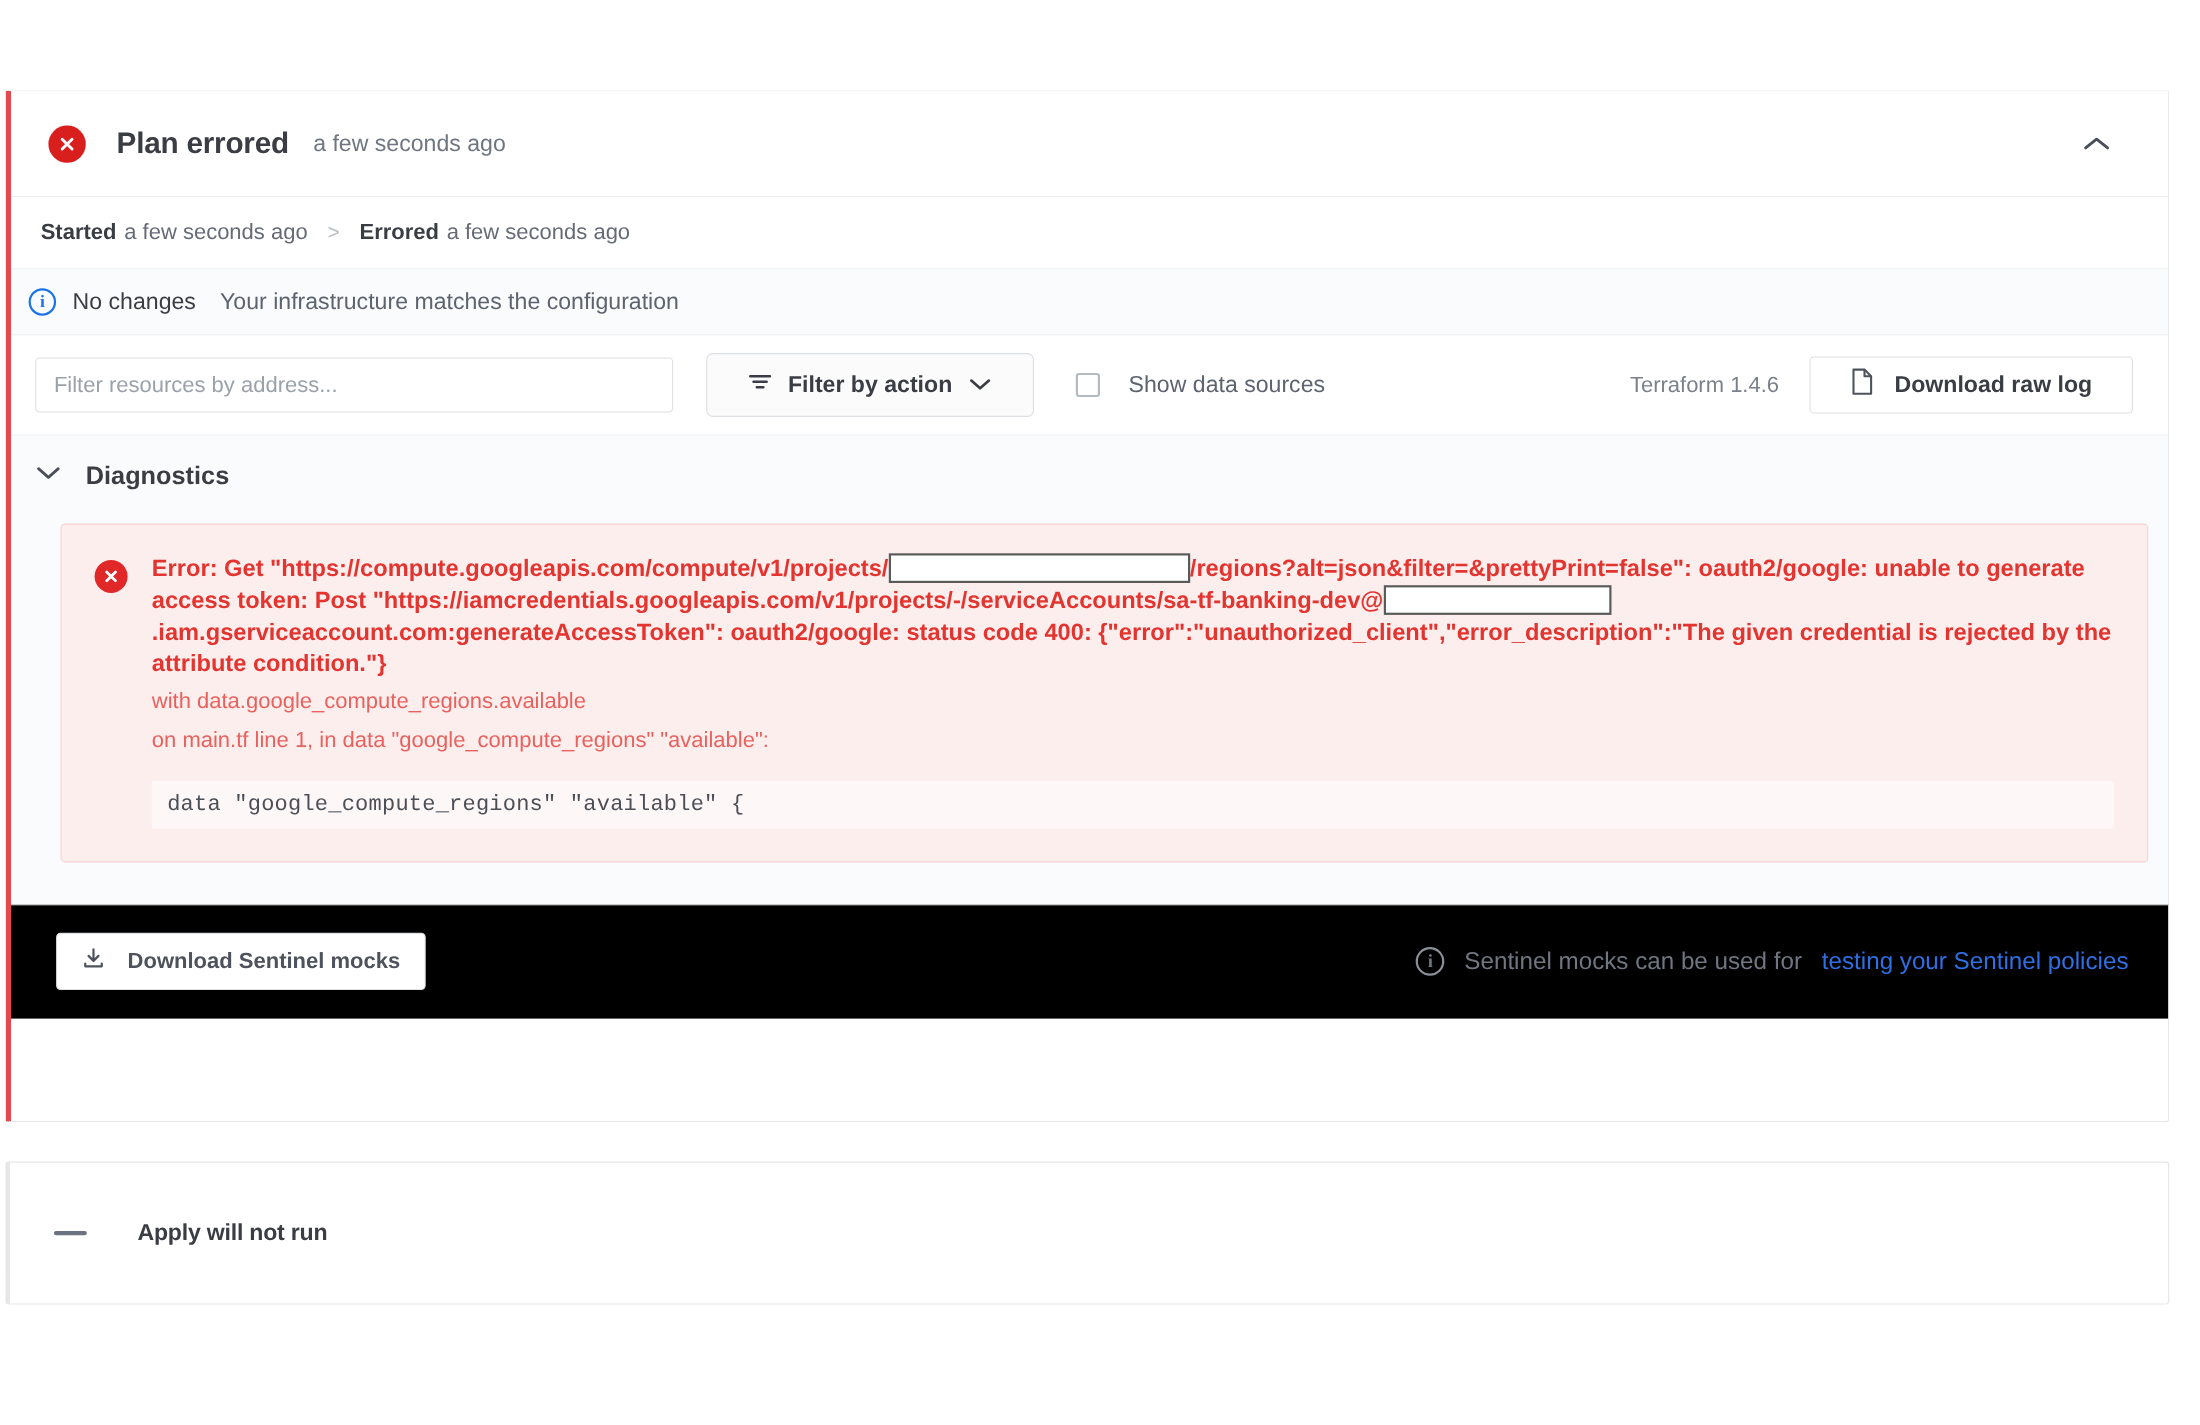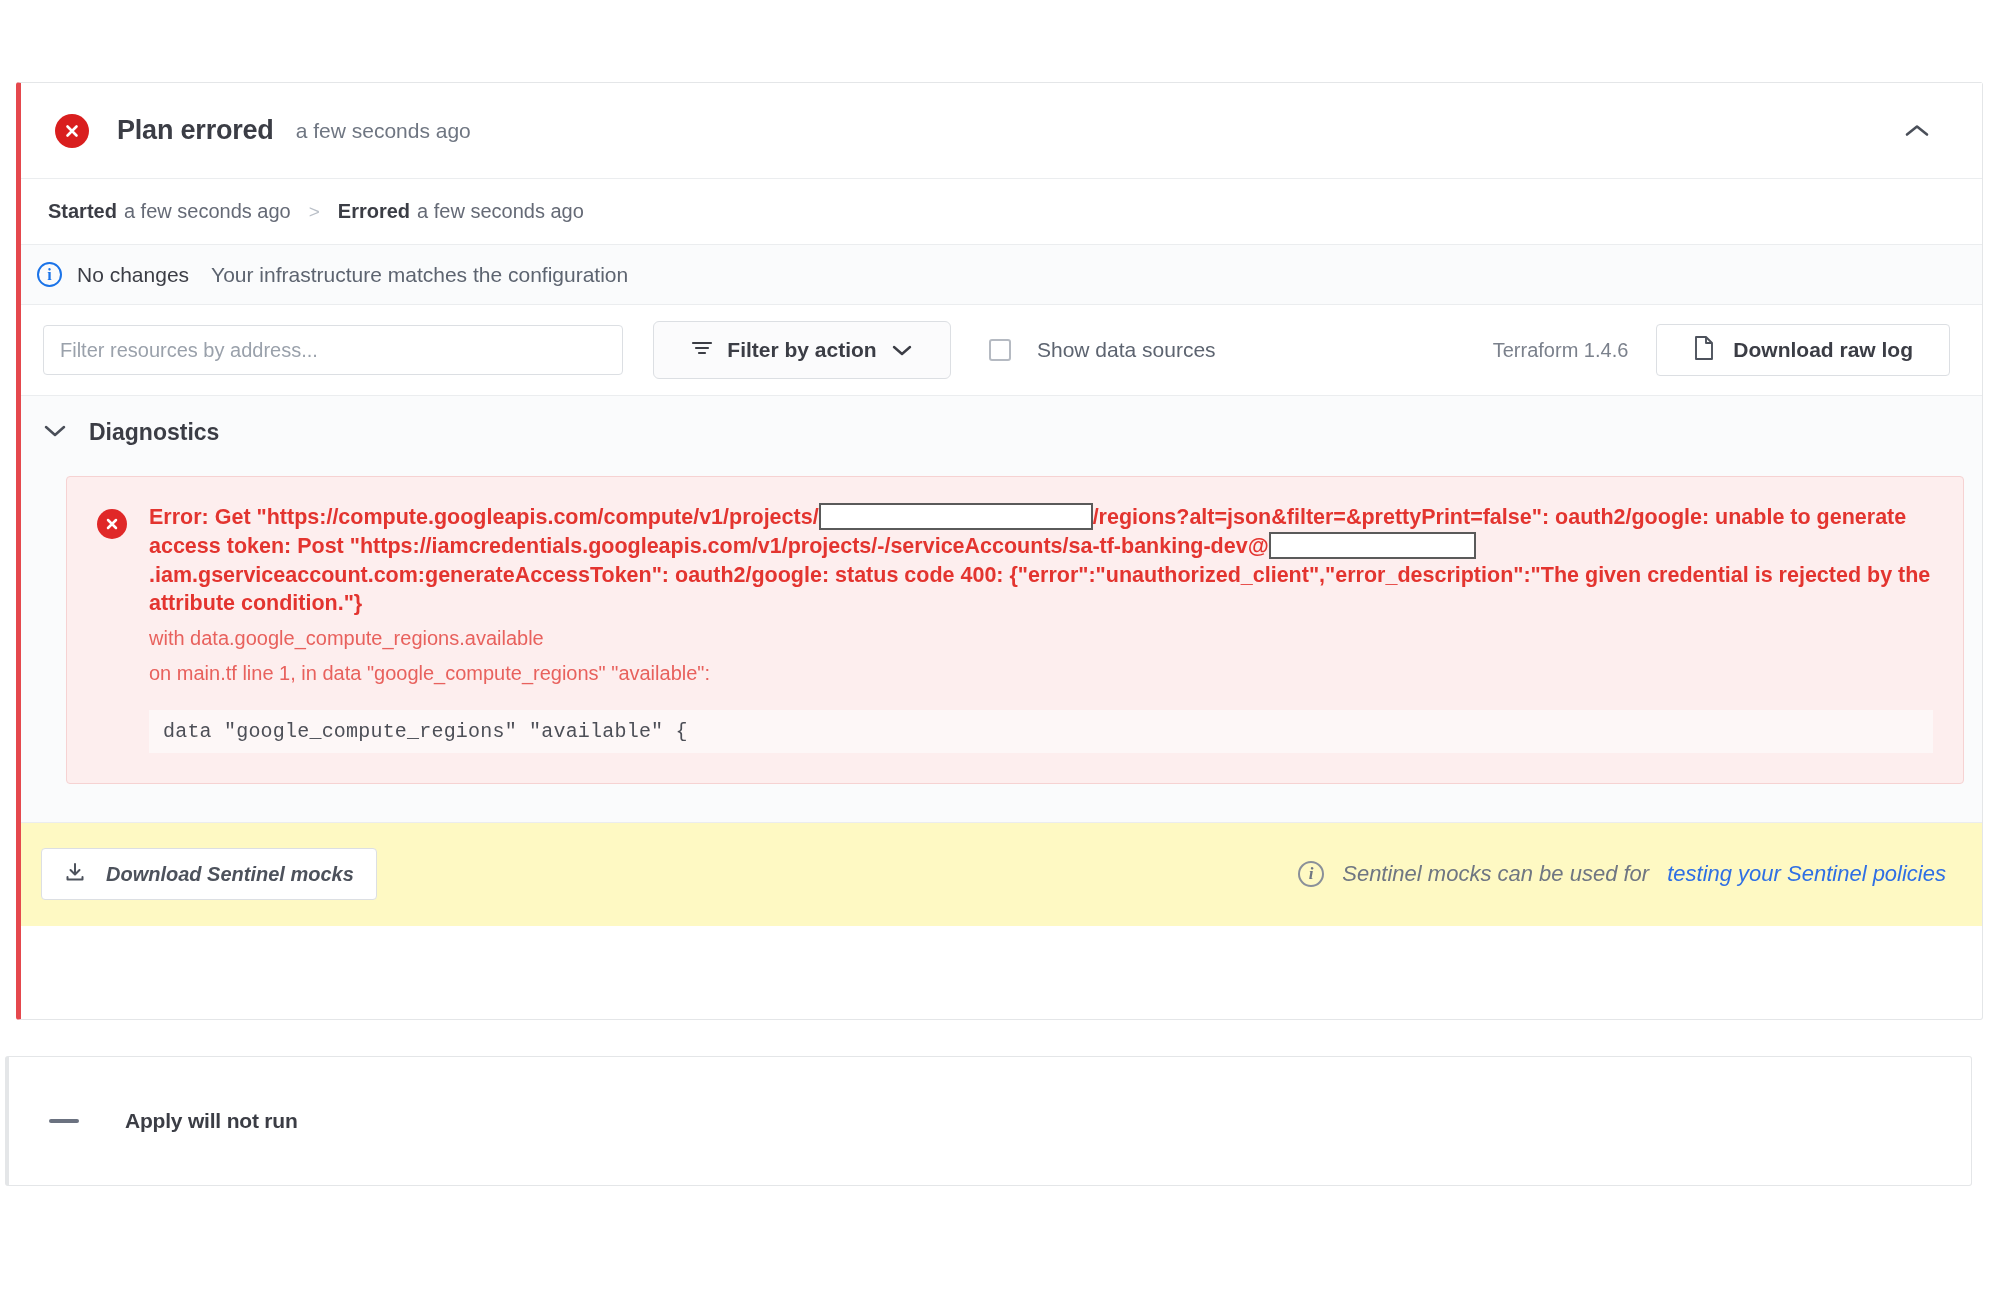--- a/index.html
+++ b/index.html
@@ -16,21 +16,21 @@
     position: relative;
     width: 2000px;
     height: 1295px;
     background: #ffffff;
     overflow: hidden;
   }
 
   
   .panel {
     position: absolute;
-    left: 16px;
+    left: 5px;
     width: 1967px;
     background: #ffffff;
     border: 1px solid #e4e6e8;
     border-left: 5px solid #e5484d;
     border-radius: 3px;
   }
   #plan-panel { top: 82px; height: 938px; }
 
   .panel-header {
     position: relative;
@@ -245,24 +245,23 @@
     font-size: 20px;
     color: #4d4f57;
     letter-spacing: 0.2px;
   }
 
   
   .sentinel-footer {
     height: 104px;
     display: flex;
     align-items: center;
-    padding: 0 36px 0 20px;
+    padding: 0 36px 0 41px;
     border-top: 1px solid #ebedef;
-    background: #fef9c3;
-    font-style: italic;
+    background: #000000;
   }
   .sentinel-btn {
     height: 52px;
     border: 1px solid #dcdfe3;
     border-radius: 4px;
     background: #ffffff;
     display: flex;
     align-items: center;
     gap: 20px;
     padding: 0 22px;

